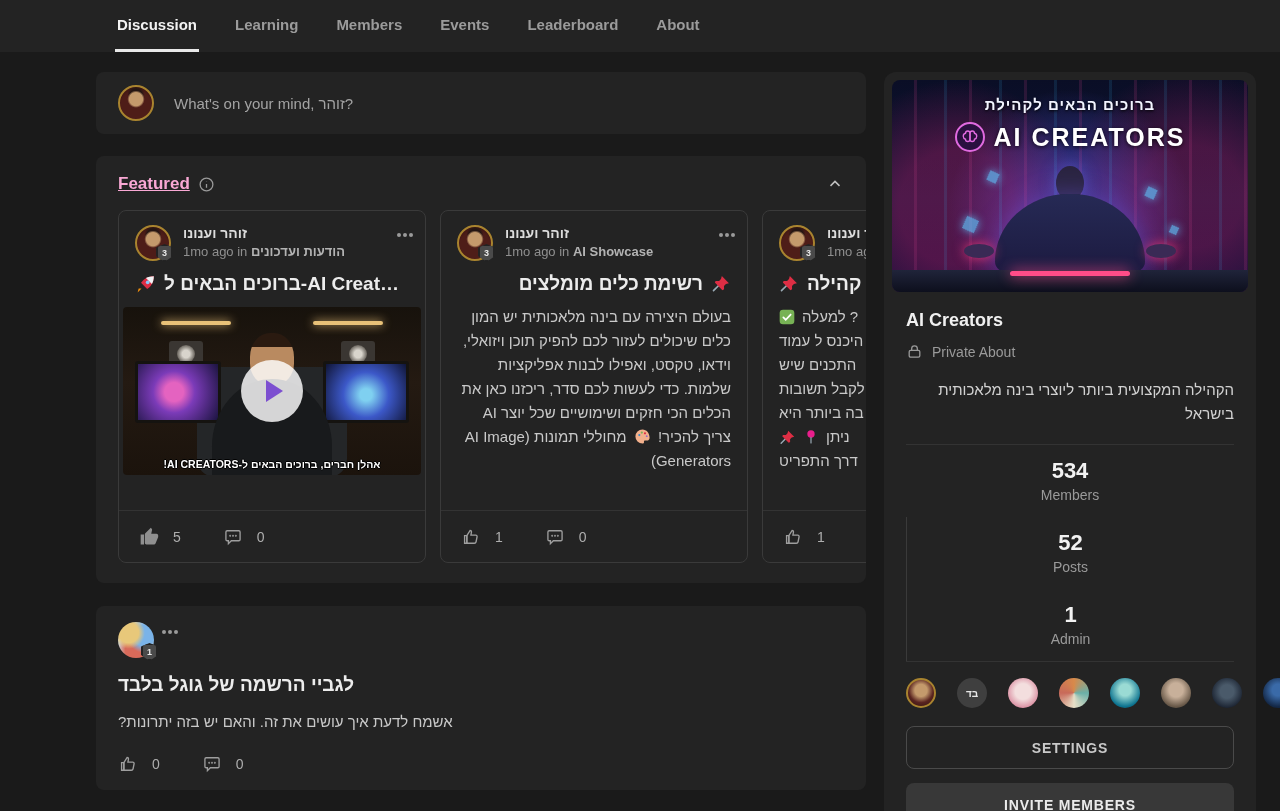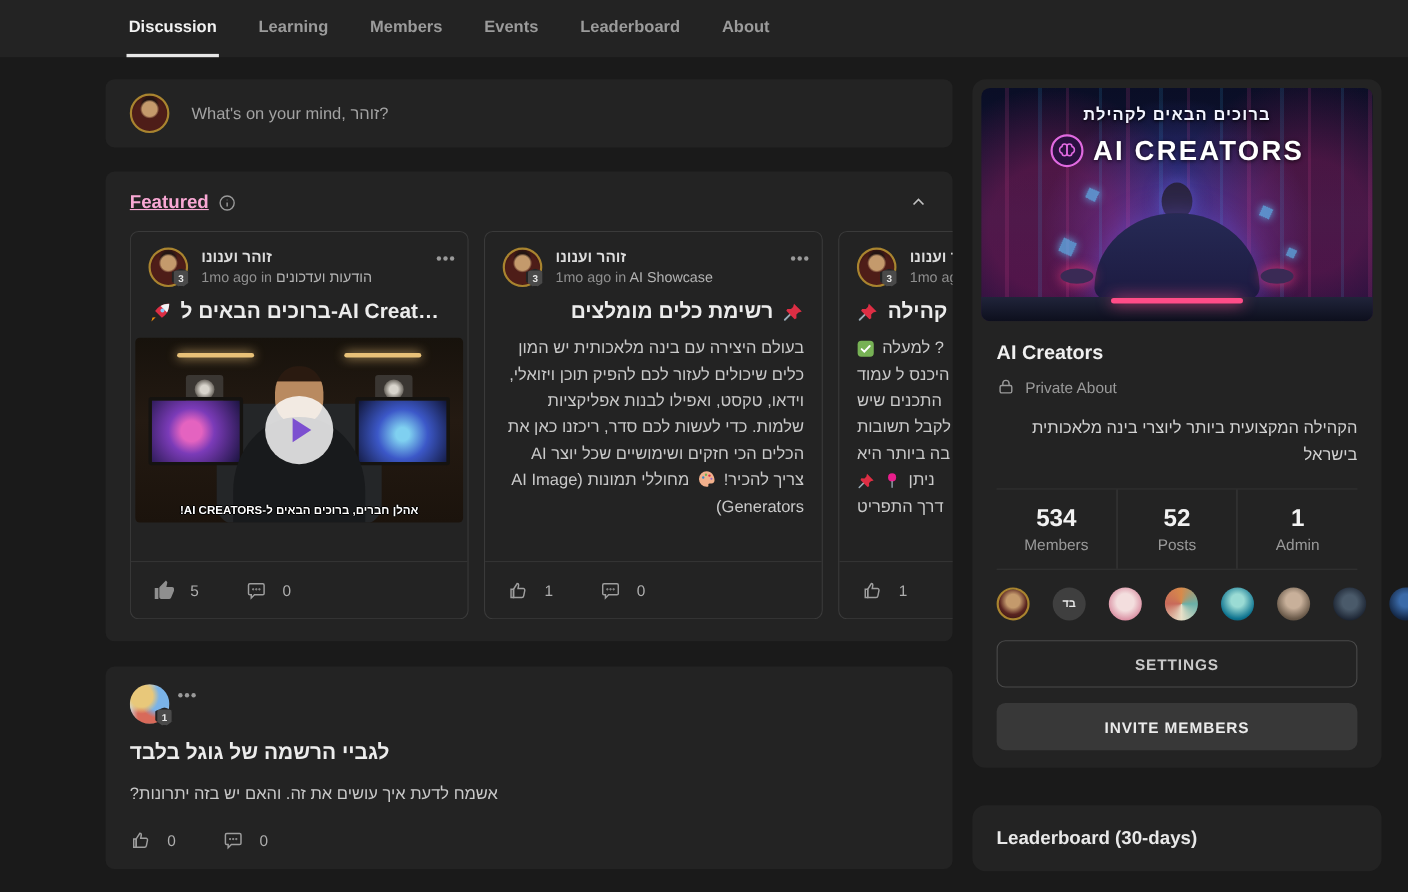--- a/index.html
+++ b/index.html
@@ -48,21 +48,21 @@
   .featured-title { font-size:17px; font-weight:700; color:#f9a8d4;text-decoration:underline; }
   .push-right { margin-left:auto; }
   .featured-row { display:flex; gap:14px; overflow:hidden; }
 
   .fcard { flex:0 0 308px; width:308px; height:353px; background:#232323;
     border:1px solid #3a3a3a; border-radius:8px; display:flex; flex-direction:column; cursor:pointer; }
   .fc-head { display:flex; gap:12px; padding:14px 16px 0; align-items:flex-start; }
   .fc-names { flex:1 1 auto; min-width:0; }
   .author { font-size:14px; font-weight:700; color:#dcdcdc; white-space:nowrap; }
   .meta { font-size:13px; color:#8f8f8f; margin-top:3px; white-space:nowrap; }
-  .meta b { color:#b3b3b3; font-weight:400; }
+  .meta b { color:#b3b3b3; font-weight:700; }
   .fc-title { margin:12px 16px 0; font-size:19px; font-weight:800; color:#ececec;
     white-space:nowrap; overflow:hidden; display:flex; align-items:center; gap:8px; }
   .fc-title.rtl { direction:rtl; }
   .fc-body { margin:10px 16px 0; font-size:15px; line-height:24px; color:#c9c9c9;
     direction:rtl; text-align:right; overflow:hidden; }
   .fc-foot { margin-top:auto; border-top:1px solid #333; height:52px; display:flex;
     align-items:center; gap:14px; padding:0 20px; }
   .count { font-size:14px; color:#aeaeae; margin-right:28px; }
   .dots-icon { width:4px; height:4px; border-radius:50%; background:#9a9a9a;
     box-shadow:6px 0 #9a9a9a,-6px 0 #9a9a9a; margin:8px 2px 0; }
@@ -142,21 +142,21 @@
   .kbd-glow { position:absolute; bottom:16px; left:50%; transform:translateX(-50%);
     width:120px; height:5px; border-radius:3px; background:#ff4d88; box-shadow:0 0 14px #ff4d88; }
   .cube { position:absolute; width:10px; height:10px; transform:rotate(25deg);
     background:rgba(96,200,255,.65); box-shadow:0 0 8px rgba(96,200,255,.8); }
 
   .group-body { padding:18px 14px 0; }
   .group-name { font-size:18px; font-weight:800; color:#f0f0f0; }
   .privacy { display:flex; align-items:center; gap:9px; margin-top:12px; font-size:14px; color:#9a9a9a; }
   .gdesc { margin-top:18px; font-size:15px; line-height:24px; color:#d2d2d2;
     direction:rtl; text-align:right; padding-bottom:18px; border-bottom:1px solid #333; }
-  .stats { display:flex; border-bottom:1px solid #333; }
+  .stats { display:flex; border-bottom:1px solid #333;flex-direction:column; }
   .stat { flex:1; text-align:center; padding:13px 0 14px; }
   .stat + .stat { border-left:1px solid #3a3a3a; }
   .stat-value { font-size:22px; font-weight:800; color:#f2f2f2; }
   .stat-label { font-size:14px; color:#9a9a9a; margin-top:3px; }
   .member-avatars { display:flex; gap:21px; margin:16px 0 4px; }
   .mav { width:30px; height:30px; border-radius:50%; flex:0 0 auto; display:flex;
     align-items:center; justify-content:center; font-size:10px; font-weight:700; color:#e8e8e8; cursor:pointer; }
   .mav1 { background:radial-gradient(circle at 50% 40%, #c49a6c 0 30%, #5a2420 60%, #2a0f0f 100%); border:2px solid #a9842f; }
   .mav2 { background:#3f3f3f; }
   .mav3 { background:radial-gradient(circle at 50% 45%, #f3dede 0 35%, #d98ca0 75%, #b56a80 100%); }

